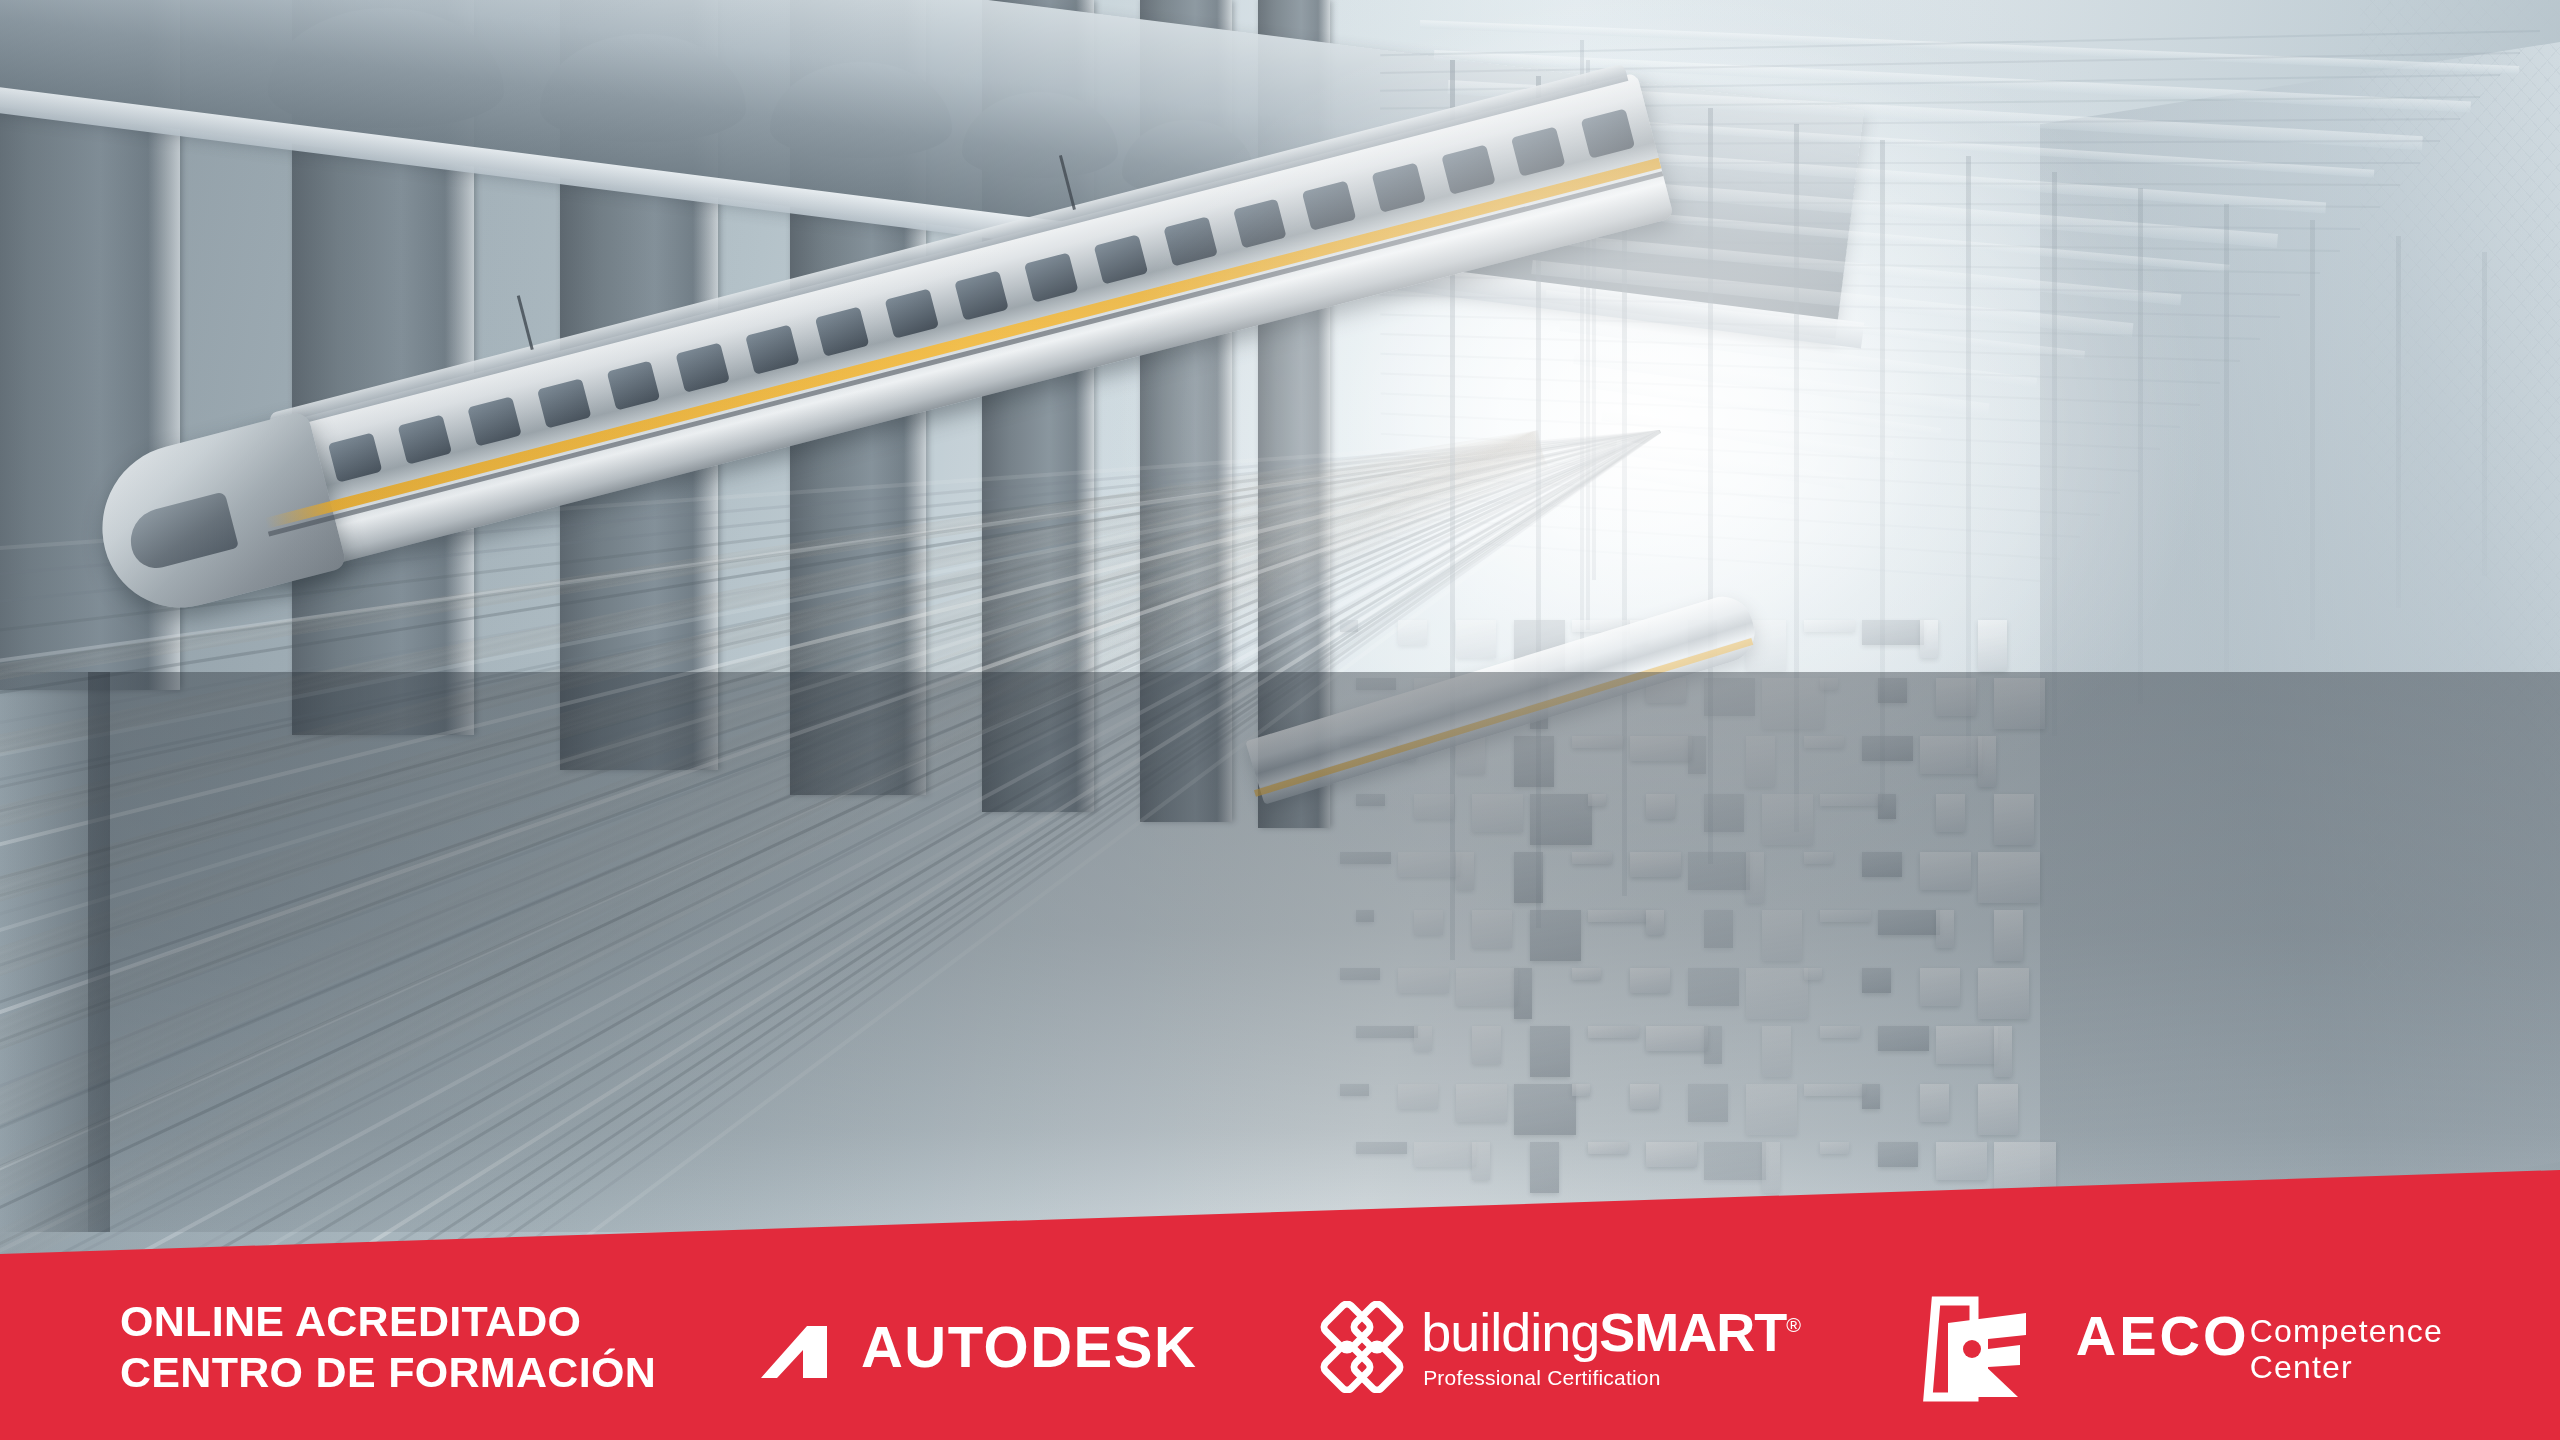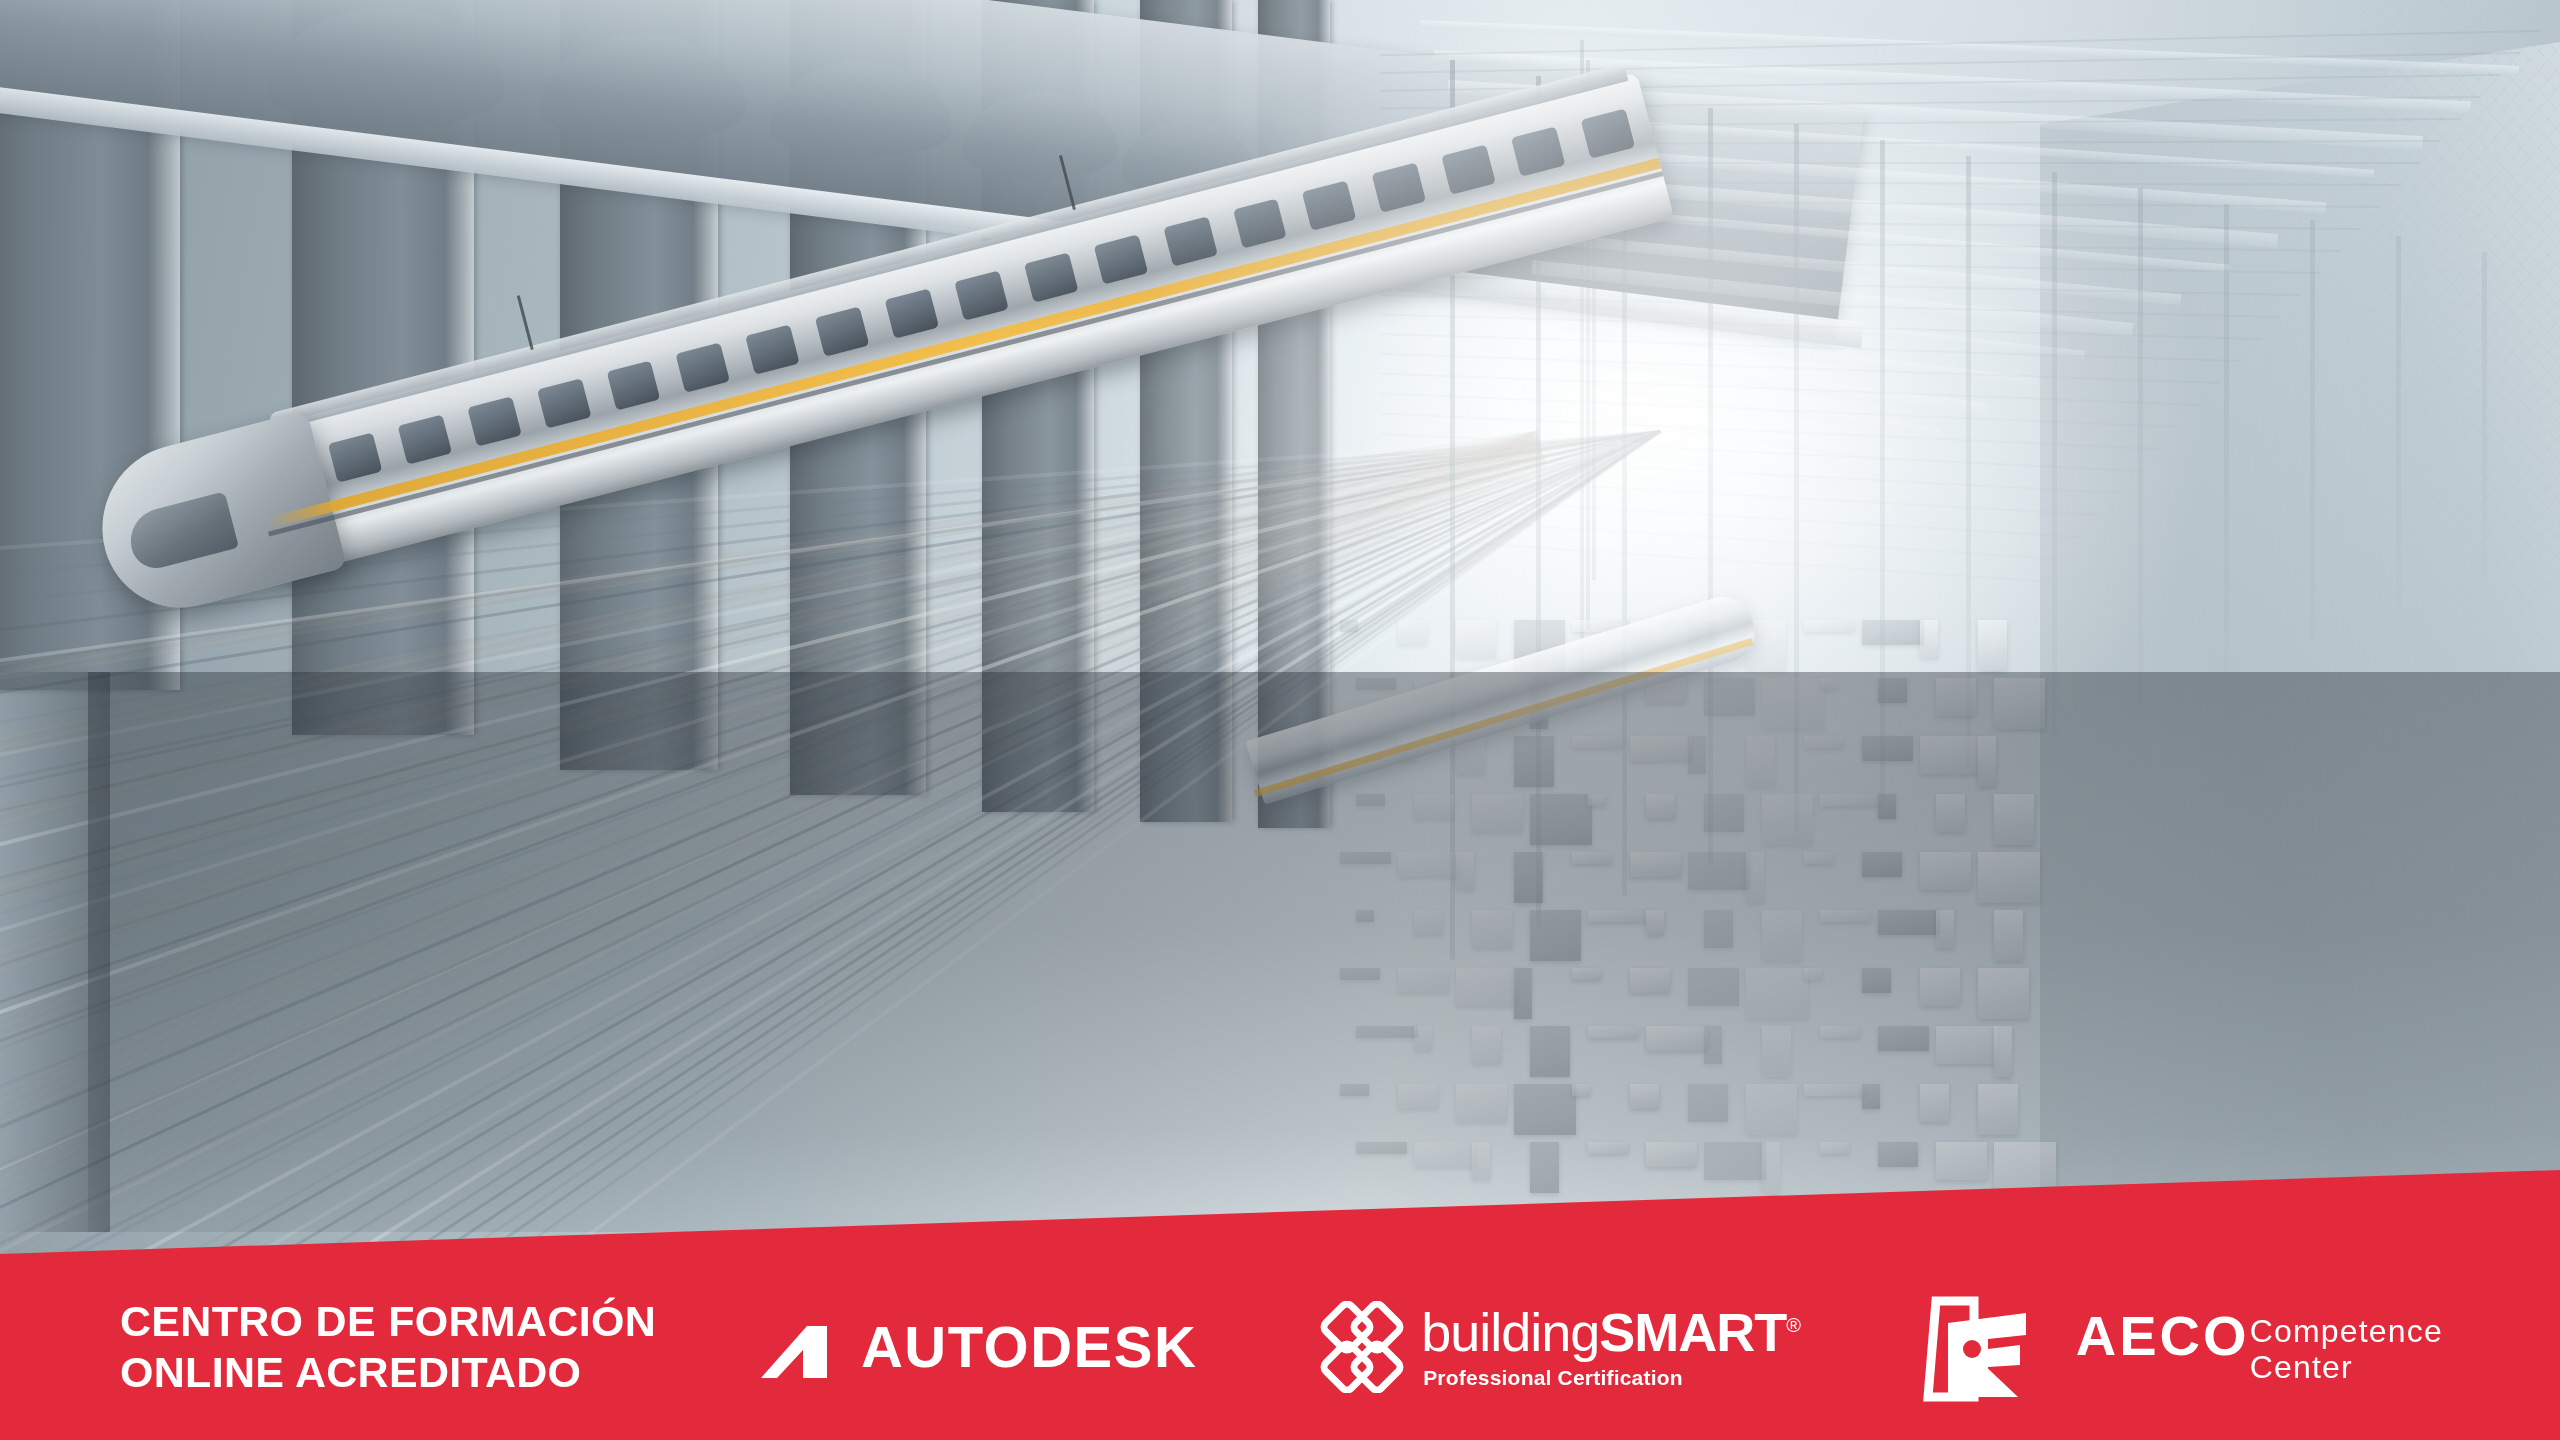--- a/index.html
+++ b/index.html
@@ -476,21 +476,21 @@
     line-height: 1;
     letter-spacing: -1px;
     white-space: nowrap;
   }
   .bs-word .bs-light { font-weight: 300; }
   .bs-word .bs-bold  { font-weight: 700; }
   .bs-word .bs-reg   { font-size: 20px; vertical-align: super; font-weight: 400; }
   .bs-sub {
     color: #ffffff;
     font-size: 21px;
-    font-weight: 700;
+    font-weight: 400;
     letter-spacing: 0.2px;
     margin-top: 7px;
     padding-left: 2px;
     white-space: nowrap;
   }
 
   
   .logo-cype {
     position: relative;
     width: 168px; height: 140px;
@@ -843,22 +843,22 @@
   </div>
 
   <div class="scrim-soft"></div>
   <div class="scrim"></div>
 
 
   <div class="footer">
     <div class="footer-inner">
 
       <div class="accred">
+        <div>ONLINE ACREDITADO</div>
         <div>CENTRO DE FORMACIÓN</div>
-        <div>ONLINE ACREDITADO</div>
       </div>
 
       <div class="logos">
 
         <div class="logo-autodesk">
           <div class="ad-mark">
             <svg viewBox="0 0 84 62" width="84" height="62" aria-hidden="true">
               <path d="M4 62 L50 10 L70 10 L70 62 L46 62 L46 34 L20 62 Z" fill="#ffffff"></path>
             </svg>
           </div>

